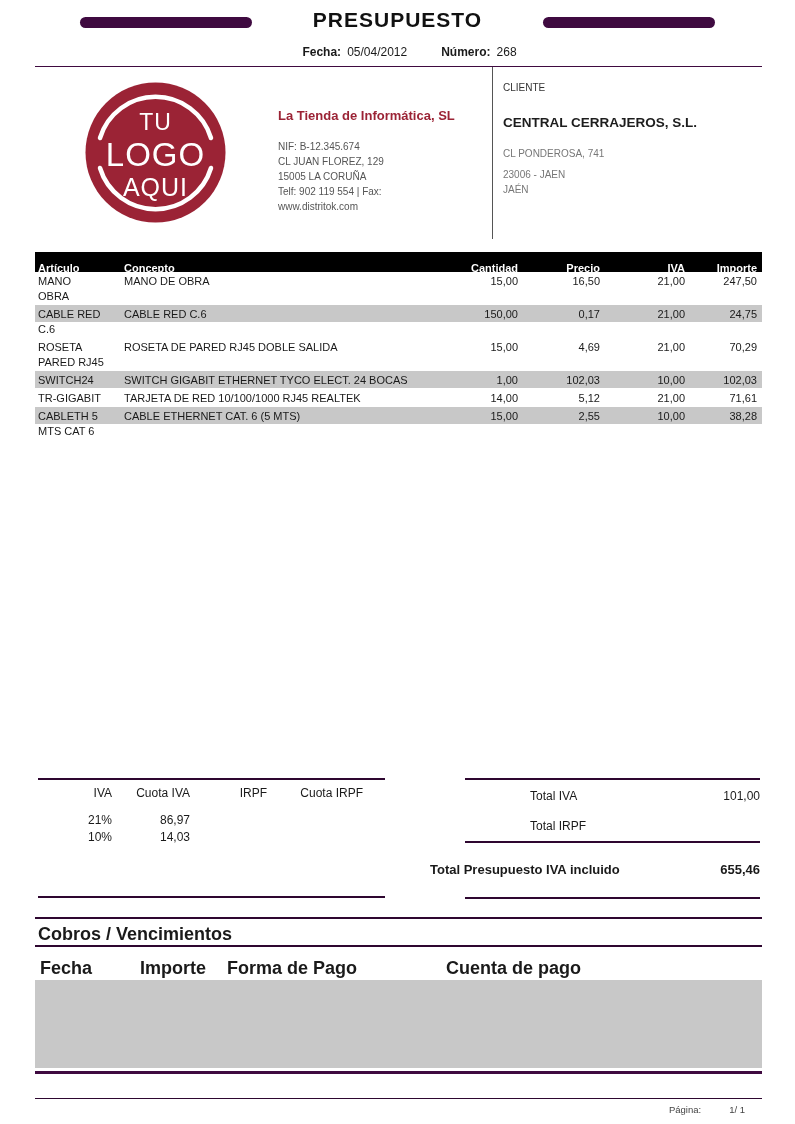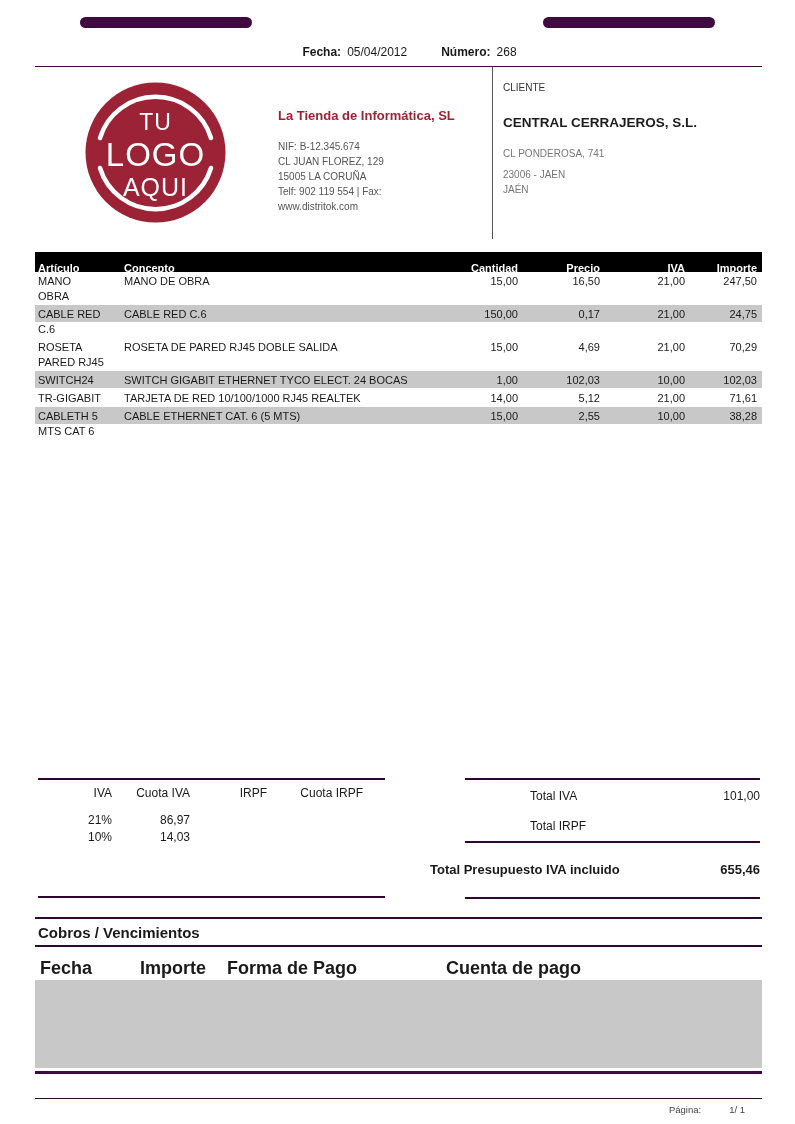--- a/index.html
+++ b/index.html
@@ -59,38 +59,39 @@
   .tot-row { position:absolute; left:465px; width:295px; display:flex; justify-content:space-between; font-size:12px; }
   .tot-row .lbl { margin-left:65px; }
   .tot-iva  { top:789px; }
   .tot-irpf { top:811px;margin-top:8px; }
   .grand-row { position:absolute; left:430px; width:330px; top:862px; display:flex; justify-content:space-between;
                font-size:13px; font-weight:bold; }
 
   
   .pay-line1 { top:917px; height:2px; }
   .pay-line2 { top:945px; height:2px; }
-  .pay-title { position:absolute; left:38px; top:924px; font-size:15px; font-weight:bold;text-align:center; }
+  .pay-title { position:absolute; left:38px; top:924px; font-size:18px; font-weight:bold;text-align:center; }
   .pay-headers { position:absolute; left:35px; top:958px; width:727px; display:grid;
                  grid-template-columns:100px 62px 25px 219px 1fr; font-size:18px; font-weight:bold; padding-left:5px; }
   .pay-headers .c-importe { text-align:right; }
   .pay-block { position:absolute; left:35px; top:980px; width:727px; height:88px; background:#c8c8c8; }
 
   
   .foot-thick { position:absolute; left:35px; top:1071px; width:727px; height:3px; background:#3f0a40; }
   .registry { position:absolute; left:35px; top:1080px; width:727px; text-align:center; font-size:9.5px; color:#333; }
   .foot-thin { position:absolute; left:35px; top:1098px; width:727px; height:1px; background:#2e0730; }
   .page-row { position:absolute; top:1104px; right:50px; display:flex; gap:28px; font-size:9.5px; color:#444;padding-left:10px; }
 </style>
 </head>
 <body>
 
 <div class="page">
 
   <div class="bar bar-left"></div>
+  <div class="doc-title">PRESUPUESTO</div>
   <div class="bar bar-right"></div>
 
   <div class="meta-row">
     <div class="meta-item">
       <span class="meta-label">Fecha:</span>
       <span>05/04/2012</span>
     </div>
     <div class="meta-item">
       <span class="meta-label">Número:</span>
       <span>268</span>

